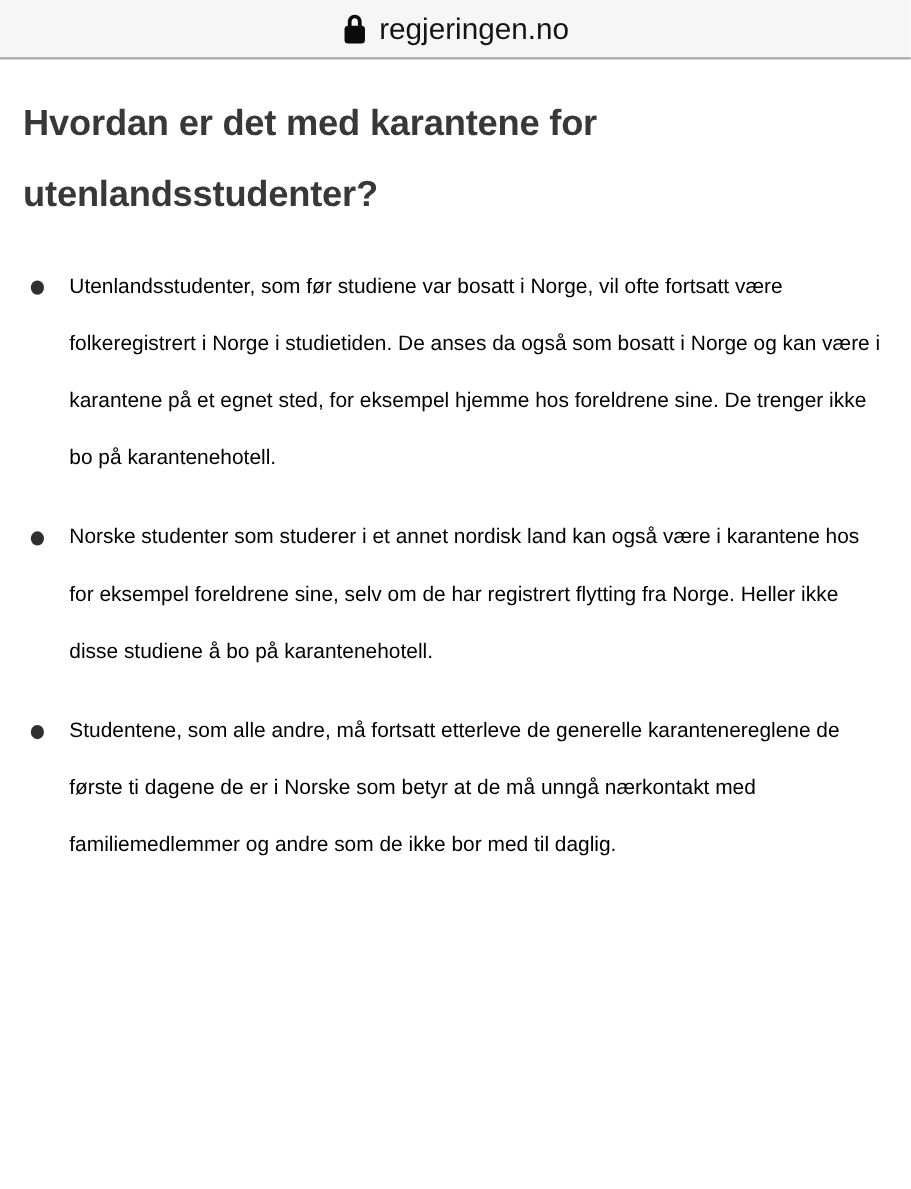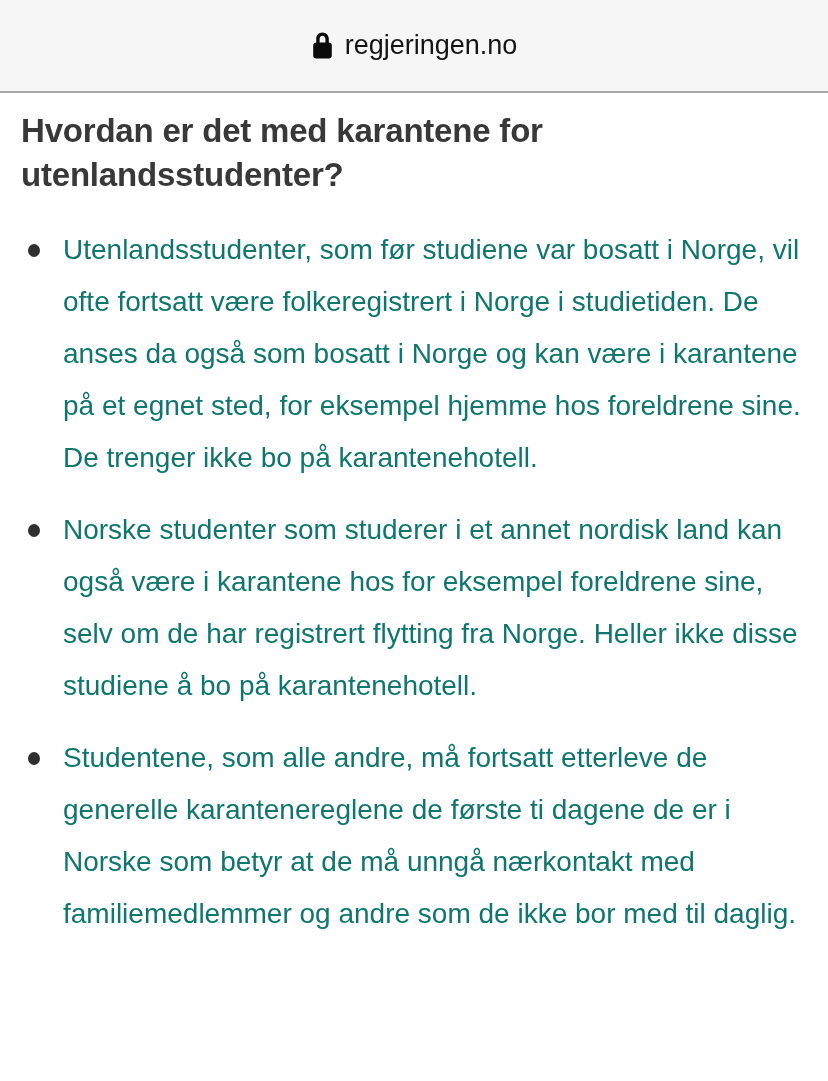--- a/index.html
+++ b/index.html
@@ -6,21 +6,21 @@
   html, body { background: #ffffff; }
   body {
     width: 828px;
     height: 1081px;
     overflow: hidden;
     font-family: "Liberation Sans", "DejaVu Sans", sans-serif;
   }
 
   
   .urlbar {
-    height: 93px;
+    height: 54px;
     background: #f6f6f6;
     border-bottom: 2px solid #a8a8a8;
     display: flex;
     align-items: center;
     justify-content: center;
     gap: 11px;
   }
   .lock {
     width: 23px;
     height: 29px;
@@ -32,37 +32,37 @@
     font-weight: 400;
     color: #141414;
     letter-spacing: 0px;
   }
 
   
   .content {
     padding: 0 21px 0 21px;
   }
   h1.page-title {
-    margin-top: 16px;
+    margin-top: 26px;
     font-size: 33px;
-    line-height: 44px;
+    line-height: 64px;
     font-weight: 700;
     color: #383838;
     letter-spacing: -0.2px;
   }
   ul.bullet-list {
     list-style: none;
     margin-top: 27px;
   }
   ul.bullet-list li {
     position: relative;
     padding-left: 42px;
-    font-size: 28px;
+    font-size: 19px;
     line-height: 52px;
-    color: #0f766e;
+    color: #000000;
     margin-bottom: 20px;
   }
   .dot {
     position: absolute;
     left: 7px;
     top: 20px;
     width: 12px;
     height: 13px;
     border-radius: 50%;
     background: #2f2f2f;

